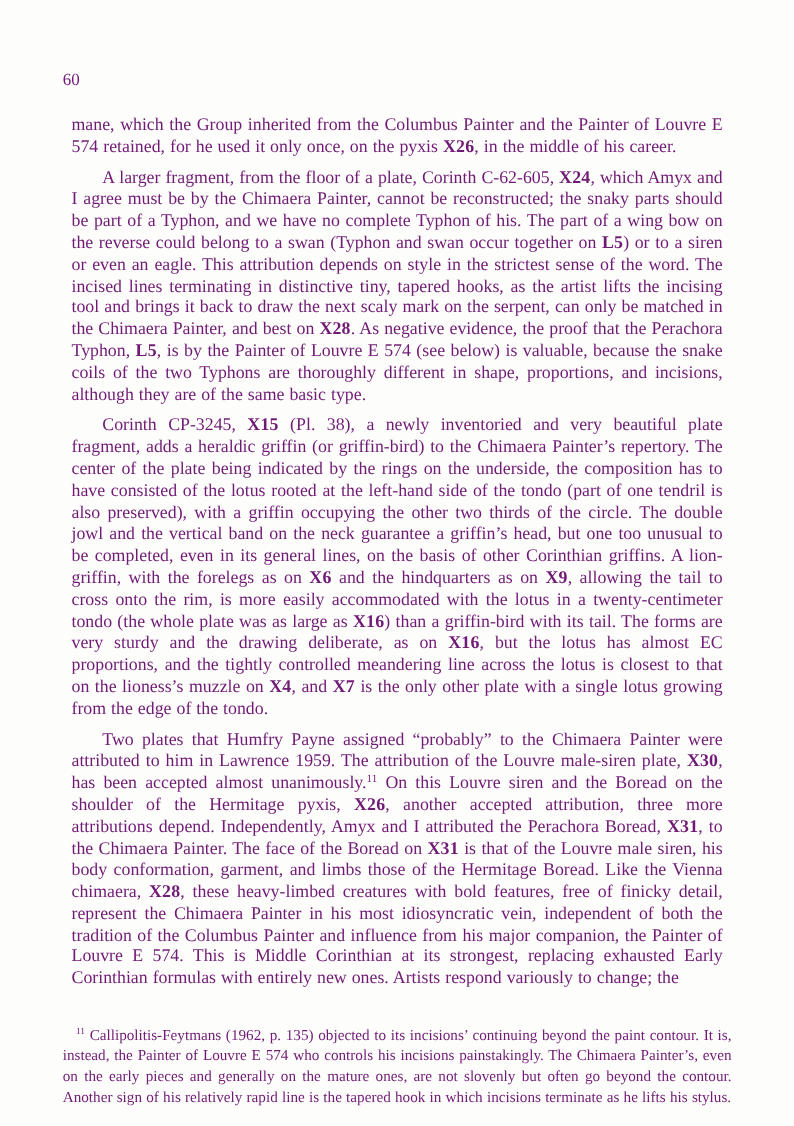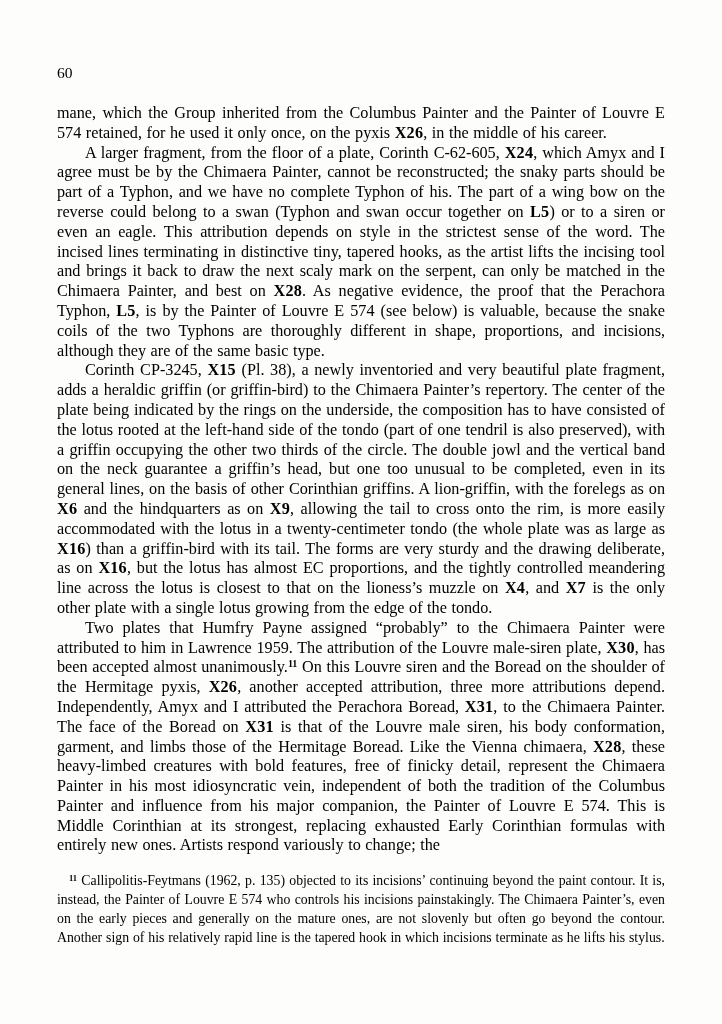--- a/index.html
+++ b/index.html
@@ -8,21 +8,21 @@
     background: #ffffff;
   }
   .page {
     position: relative;
     width: 722px;
     height: 1024px;
     box-sizing: border-box;
     background: #fdfdfb;
     padding: 64px 57px 0 57px;
     font-family: "Liberation Serif", "DejaVu Serif", serif;
-    color: #000000;
+    color: #701a75;
     overflow: hidden;
   }
   .running-header {
     position: relative;
     height: 22px;
     font-size: 15.5px;
   }
   .page-number {
     position: absolute;
     left: 0;
@@ -34,40 +34,39 @@
   }
   .body-text {
     margin-top: 18px;
     font-size: 16.2px;
     line-height: 19.8px;
     text-align: justify;
     word-spacing: 0.5px;
     hyphens: none;
   }
   .para {
-    margin: 0;
+    margin: 8px;
     padding: 0;
   }
   .para.indent {
     text-indent: 28px;
   }
   .para b {
     font-weight: 700;
     letter-spacing: 0.2px;
   }
   sup.fn-ref {
     font-size: 0.62em;
     line-height: 0;
     vertical-align: baseline;
     position: relative;
     top: -0.55em;
-    font-weight: bold;
   }
   .footnote {
-    margin-top: 15px;
+    margin-top: 31px;
     font-size: 13.8px;
     line-height: 19px;
     text-align: justify;
     word-spacing: 0.4px;
   }
   .footnote .fn-para {
     margin: 0;
     text-indent: 12px;
   }
 </style>

